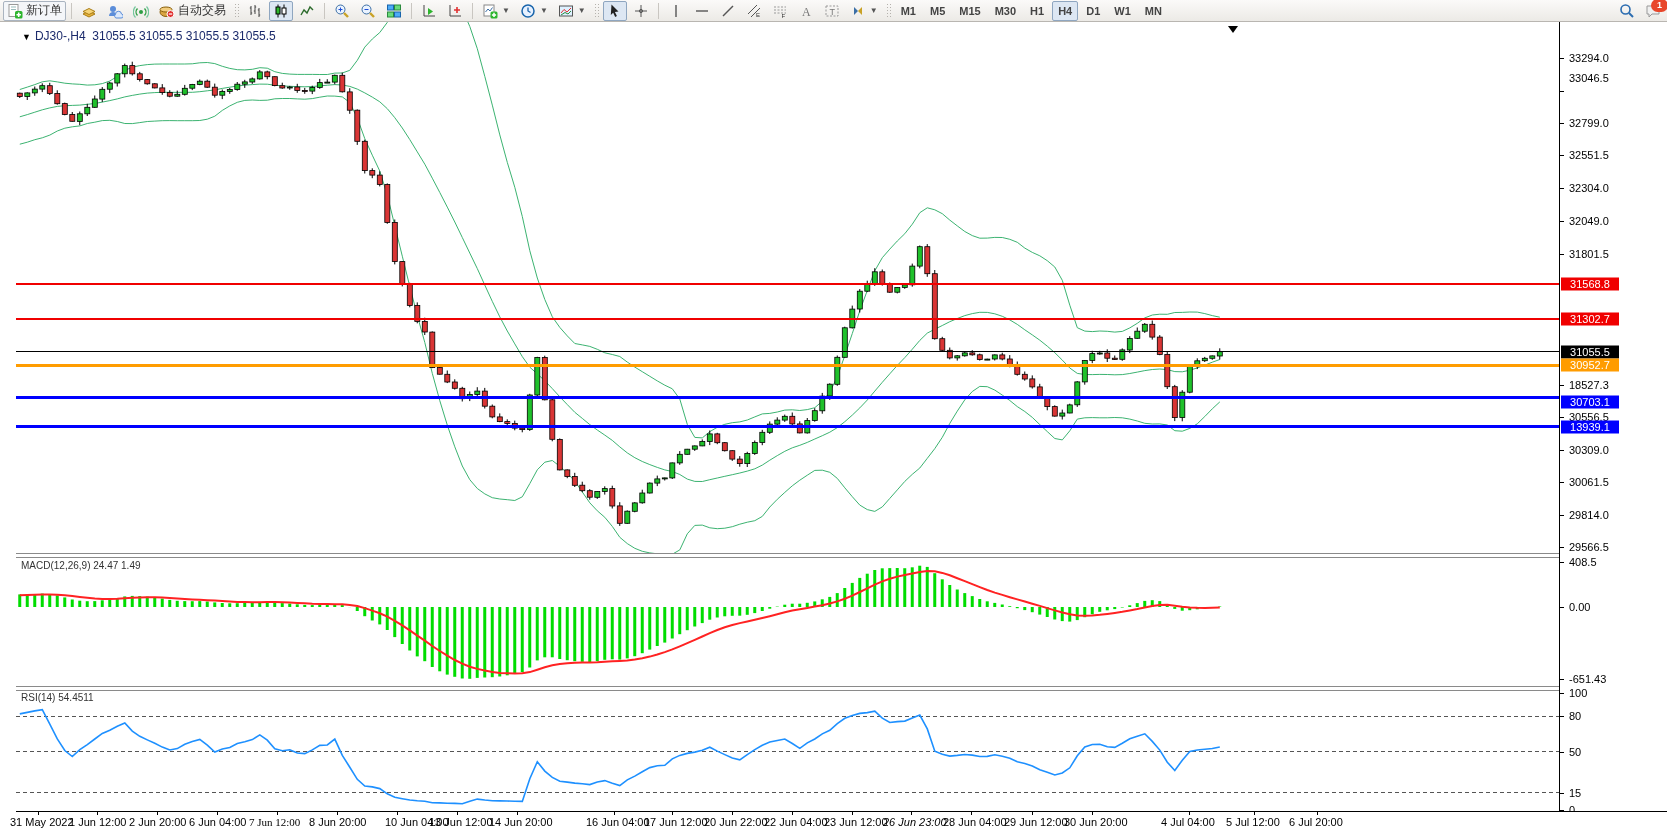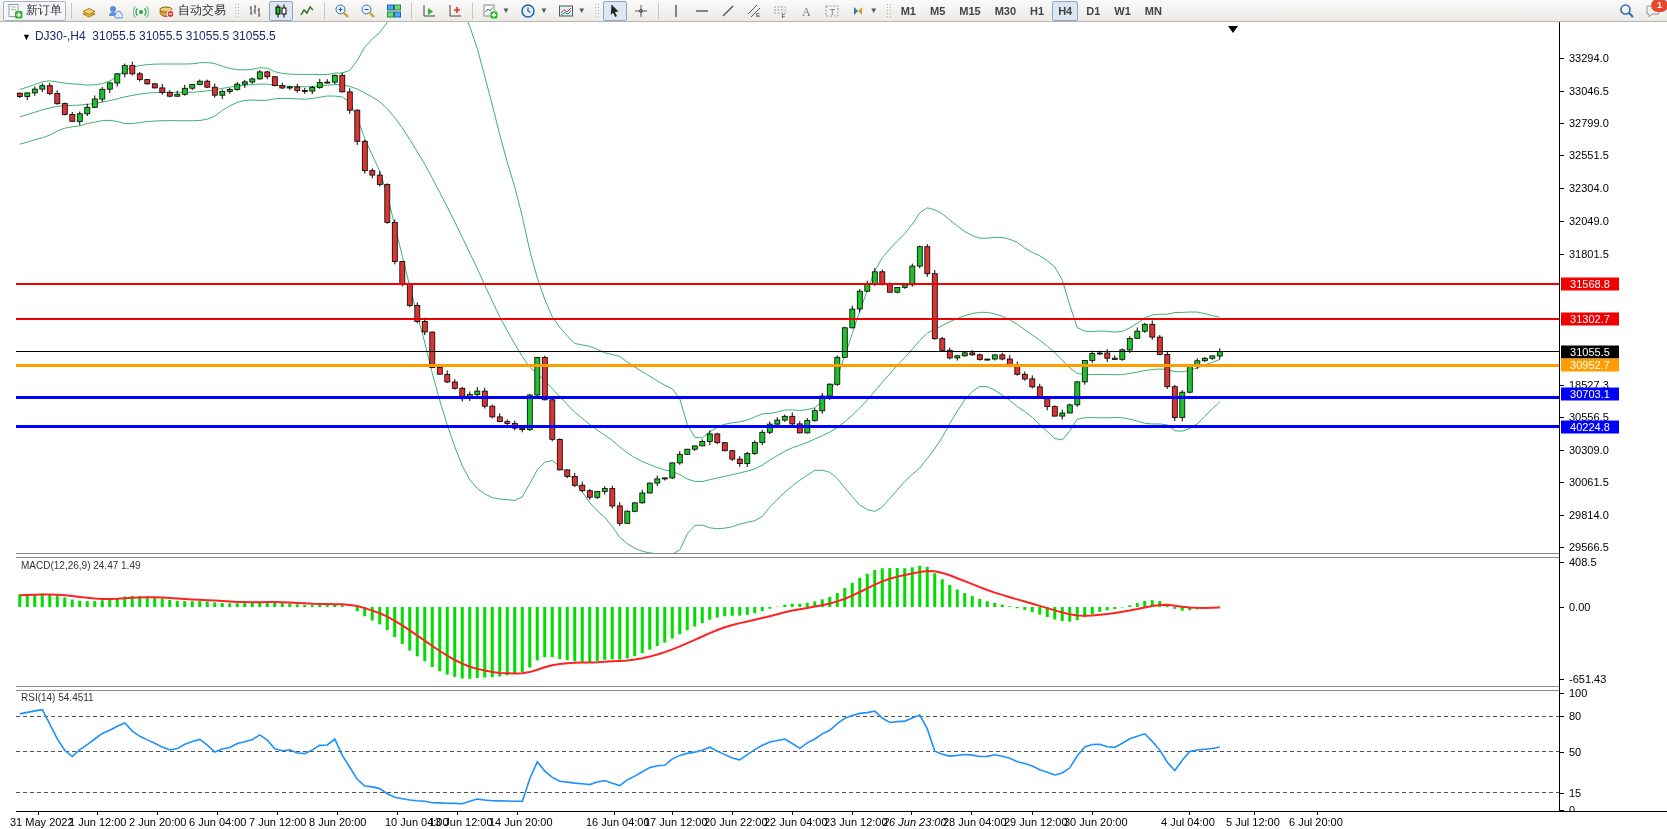--- a/index.html
+++ b/index.html
@@ -777,21 +777,21 @@
         <line x1="0" y1="27.4" x2="1543" y2="27.4" stroke="#555" stroke-width="1" stroke-dasharray="4 3" shape-rendering="crispEdges"></line>
         <line x1="0" y1="62.5" x2="1543" y2="62.5" stroke="#555" stroke-width="1" stroke-dasharray="4 3" shape-rendering="crispEdges"></line>
         <line x1="0" y1="103.4" x2="1543" y2="103.4" stroke="#555" stroke-width="1" stroke-dasharray="4 3" shape-rendering="crispEdges"></line>
         <polyline points="3.8,24.9 11.3,23.4 18.8,21.9 26.3,20.6 33.8,35.1 41.3,49.9 48.8,61.5 56.3,67.5 63.8,60.7 71.3,55.6 78.8,50.0 86.3,44.4 93.8,41.3 101.3,37.2 108.8,34.0 116.3,42.1 123.8,47.3 131.3,50.9 138.8,54.3 146.3,58.1 153.8,61.0 161.3,59.6 168.8,55.2 176.3,52.6 183.8,50.4 191.3,56.2 198.8,63.0 206.3,60.0 213.8,58.5 221.3,54.5 228.8,52.8 236.3,50.6 243.8,45.9 251.3,51.1 258.8,59.7 266.3,61.7 273.8,60.8 281.3,64.0 288.8,64.6 296.3,60.9 303.8,56.4 311.3,56.0 318.8,50.1 326.3,66.4 333.8,78.2 341.3,90.3 348.8,97.1 356.3,97.9 363.8,99.6 371.3,104.8 378.8,108.3 386.3,109.7 393.8,111.0 401.3,111.8 408.8,112.3 416.3,113.7 423.8,113.9 431.3,114.2 438.8,114.4 446.3,114.7 453.8,112.2 461.3,110.1 468.8,111.0 476.3,111.7 483.8,111.9 491.3,112.0 498.8,112.3 506.3,112.4 513.8,89.7 521.3,72.8 528.8,82.1 536.3,88.4 543.8,92.3 551.3,93.1 558.8,94.1 566.3,94.8 573.8,95.6 581.3,93.0 588.8,91.6 596.3,94.2 603.8,96.6 611.3,90.9 618.8,87.1 626.3,82.8 633.8,78.6 641.3,76.8 648.8,76.3 656.3,69.9 663.8,66.4 671.3,64.4 678.8,63.1 686.3,61.3 693.8,58.2 701.3,62.1 708.8,65.6 716.3,69.0 723.8,70.8 731.3,65.6 738.8,60.6 746.3,56.3 753.8,53.0 761.3,51.5 768.8,50.0 776.3,54.5 783.8,59.4 791.3,53.9 798.8,50.0 806.3,44.9 813.8,41.3 821.3,34.6 828.8,29.3 836.3,26.6 843.8,24.4 851.3,23.6 858.8,22.2 866.3,29.1 873.8,33.5 881.3,32.6 888.8,32.1 896.3,28.9 903.8,26.1 911.3,39.9 918.8,62.2 926.3,65.2 933.8,67.1 941.3,66.4 948.8,65.5 956.3,66.1 963.8,67.5 971.3,67.4 978.8,65.7 986.3,67.2 993.8,69.2 1001.3,72.8 1008.8,74.4 1016.3,77.1 1023.8,80.7 1031.3,83.2 1038.8,85.9 1046.3,83.9 1053.8,78.8 1061.3,66.8 1068.8,58.0 1076.3,55.5 1083.8,55.3 1091.3,57.8 1098.8,58.4 1106.3,54.3 1113.8,49.8 1121.3,47.2 1128.8,44.8 1136.3,52.4 1143.8,61.1 1151.3,73.2 1158.8,81.5 1166.3,71.2 1173.8,62.5 1181.3,61.0 1188.8,60.2 1196.3,59.5 1203.8,58.0" fill="none" stroke="#1e90ff" stroke-width="1.6"></polyline>
       </svg>
 
     <div id="axis-col">
         <div class="tickmark" style="top: 36px;"></div>
         <div class="tick" style="top: 36px;">33294.0</div>
         <div class="tickmark" style="top: 68.5px;"></div>
-        <div class="tick" style="top: 69px;">33046.5</div>
+        <div class="tick" style="top: 56px;">33046.5</div>
         <div class="tickmark" style="top: 100.9px;"></div>
         <div class="tick" style="top: 100.9px;">32799.0</div>
         <div class="tickmark" style="top: 133.4px;"></div>
         <div class="tick" style="top: 133.4px;">32551.5</div>
         <div class="tickmark" style="top: 165.9px;"></div>
         <div class="tick" style="top: 165.9px;">32304.0</div>
         <div class="tickmark" style="top: 199.3px;"></div>
         <div class="tick" style="top: 199.3px;">32049.0</div>
         <div class="tickmark" style="top: 231.8px;"></div>
         <div class="tick" style="top: 231.8px; text-align: right;">31801.5</div>
@@ -820,33 +820,33 @@
         <div class="tickmark" style="top: 729.5px;"></div>
         <div class="tick" style="top: 729.5px;">50</div>
         <div class="tickmark" style="top: 770.5px;"></div>
         <div class="tick" style="top: 770.5px;">15</div>
         <div class="tickmark" style="top: 788px;"></div>
         <div class="tick" style="top: 788px;">0</div>
         <div class="chip" style="top: 262.3px; background: rgb(240, 0, 0);">31568.8</div>
         <div class="chip" style="top: 297.2px; background: rgb(240, 0, 0);">31302.7</div>
         <div class="chip" style="top: 329.7px; background: rgb(0, 0, 0);">31055.5</div>
         <div class="chip" style="top: 343.1px; background: rgb(255, 156, 0);">30952.7</div>
-        <div class="chip" style="top: 372px; background: rgb(0, 0, 255);">30703.1</div>
-        <div class="chip" style="top: 404.8px; background: rgb(0, 0, 255);">40224.8</div>
+        <div class="chip" style="top: 380px; background: rgb(0, 0, 255);">30703.1</div>
+        <div class="chip" style="top: 404.8px; background: rgb(0, 0, 255);">13939.1</div>
       </div>
     <div id="time-axis">
         <div class="tlabel" style="left: -6px;">31 May 2022</div>
         <div class="ttick" style="left: 22px;"></div>
         <div class="tlabel" style="left: 53px;">1 Jun 12:00</div>
         <div class="ttick" style="left: 81px;"></div>
         <div class="tlabel" style="left: 113px;">2 Jun 20:00</div>
         <div class="ttick" style="left: 141px;"></div>
         <div class="tlabel" style="left: 173px;">6 Jun 04:00</div>
         <div class="ttick" style="left: 201px;"></div>
-        <div class="tlabel" style="left: 233px;">7 Jun 12:00</div>
+        <div class="tlabel" style="left: 233px; font-family: Liberation Serif, serif;">7 Jun 12:00</div>
         <div class="ttick" style="left: 261px;"></div>
         <div class="tlabel" style="left: 293px;">8 Jun 20:00</div>
         <div class="ttick" style="left: 321px;"></div>
         <div class="tlabel" style="left: 369px;">10 Jun 04:00</div>
         <div class="ttick" style="left: 381px;"></div>
         <div class="tlabel" style="left: 413px;">13 Jun 12:00</div>
         <div class="ttick" style="left: 441px;"></div>
         <div class="tlabel" style="left: 473px;">14 Jun 20:00</div>
         <div class="ttick" style="left: 501px;"></div>
         <div class="tlabel" style="left: 570px;">16 Jun 04:00</div>

